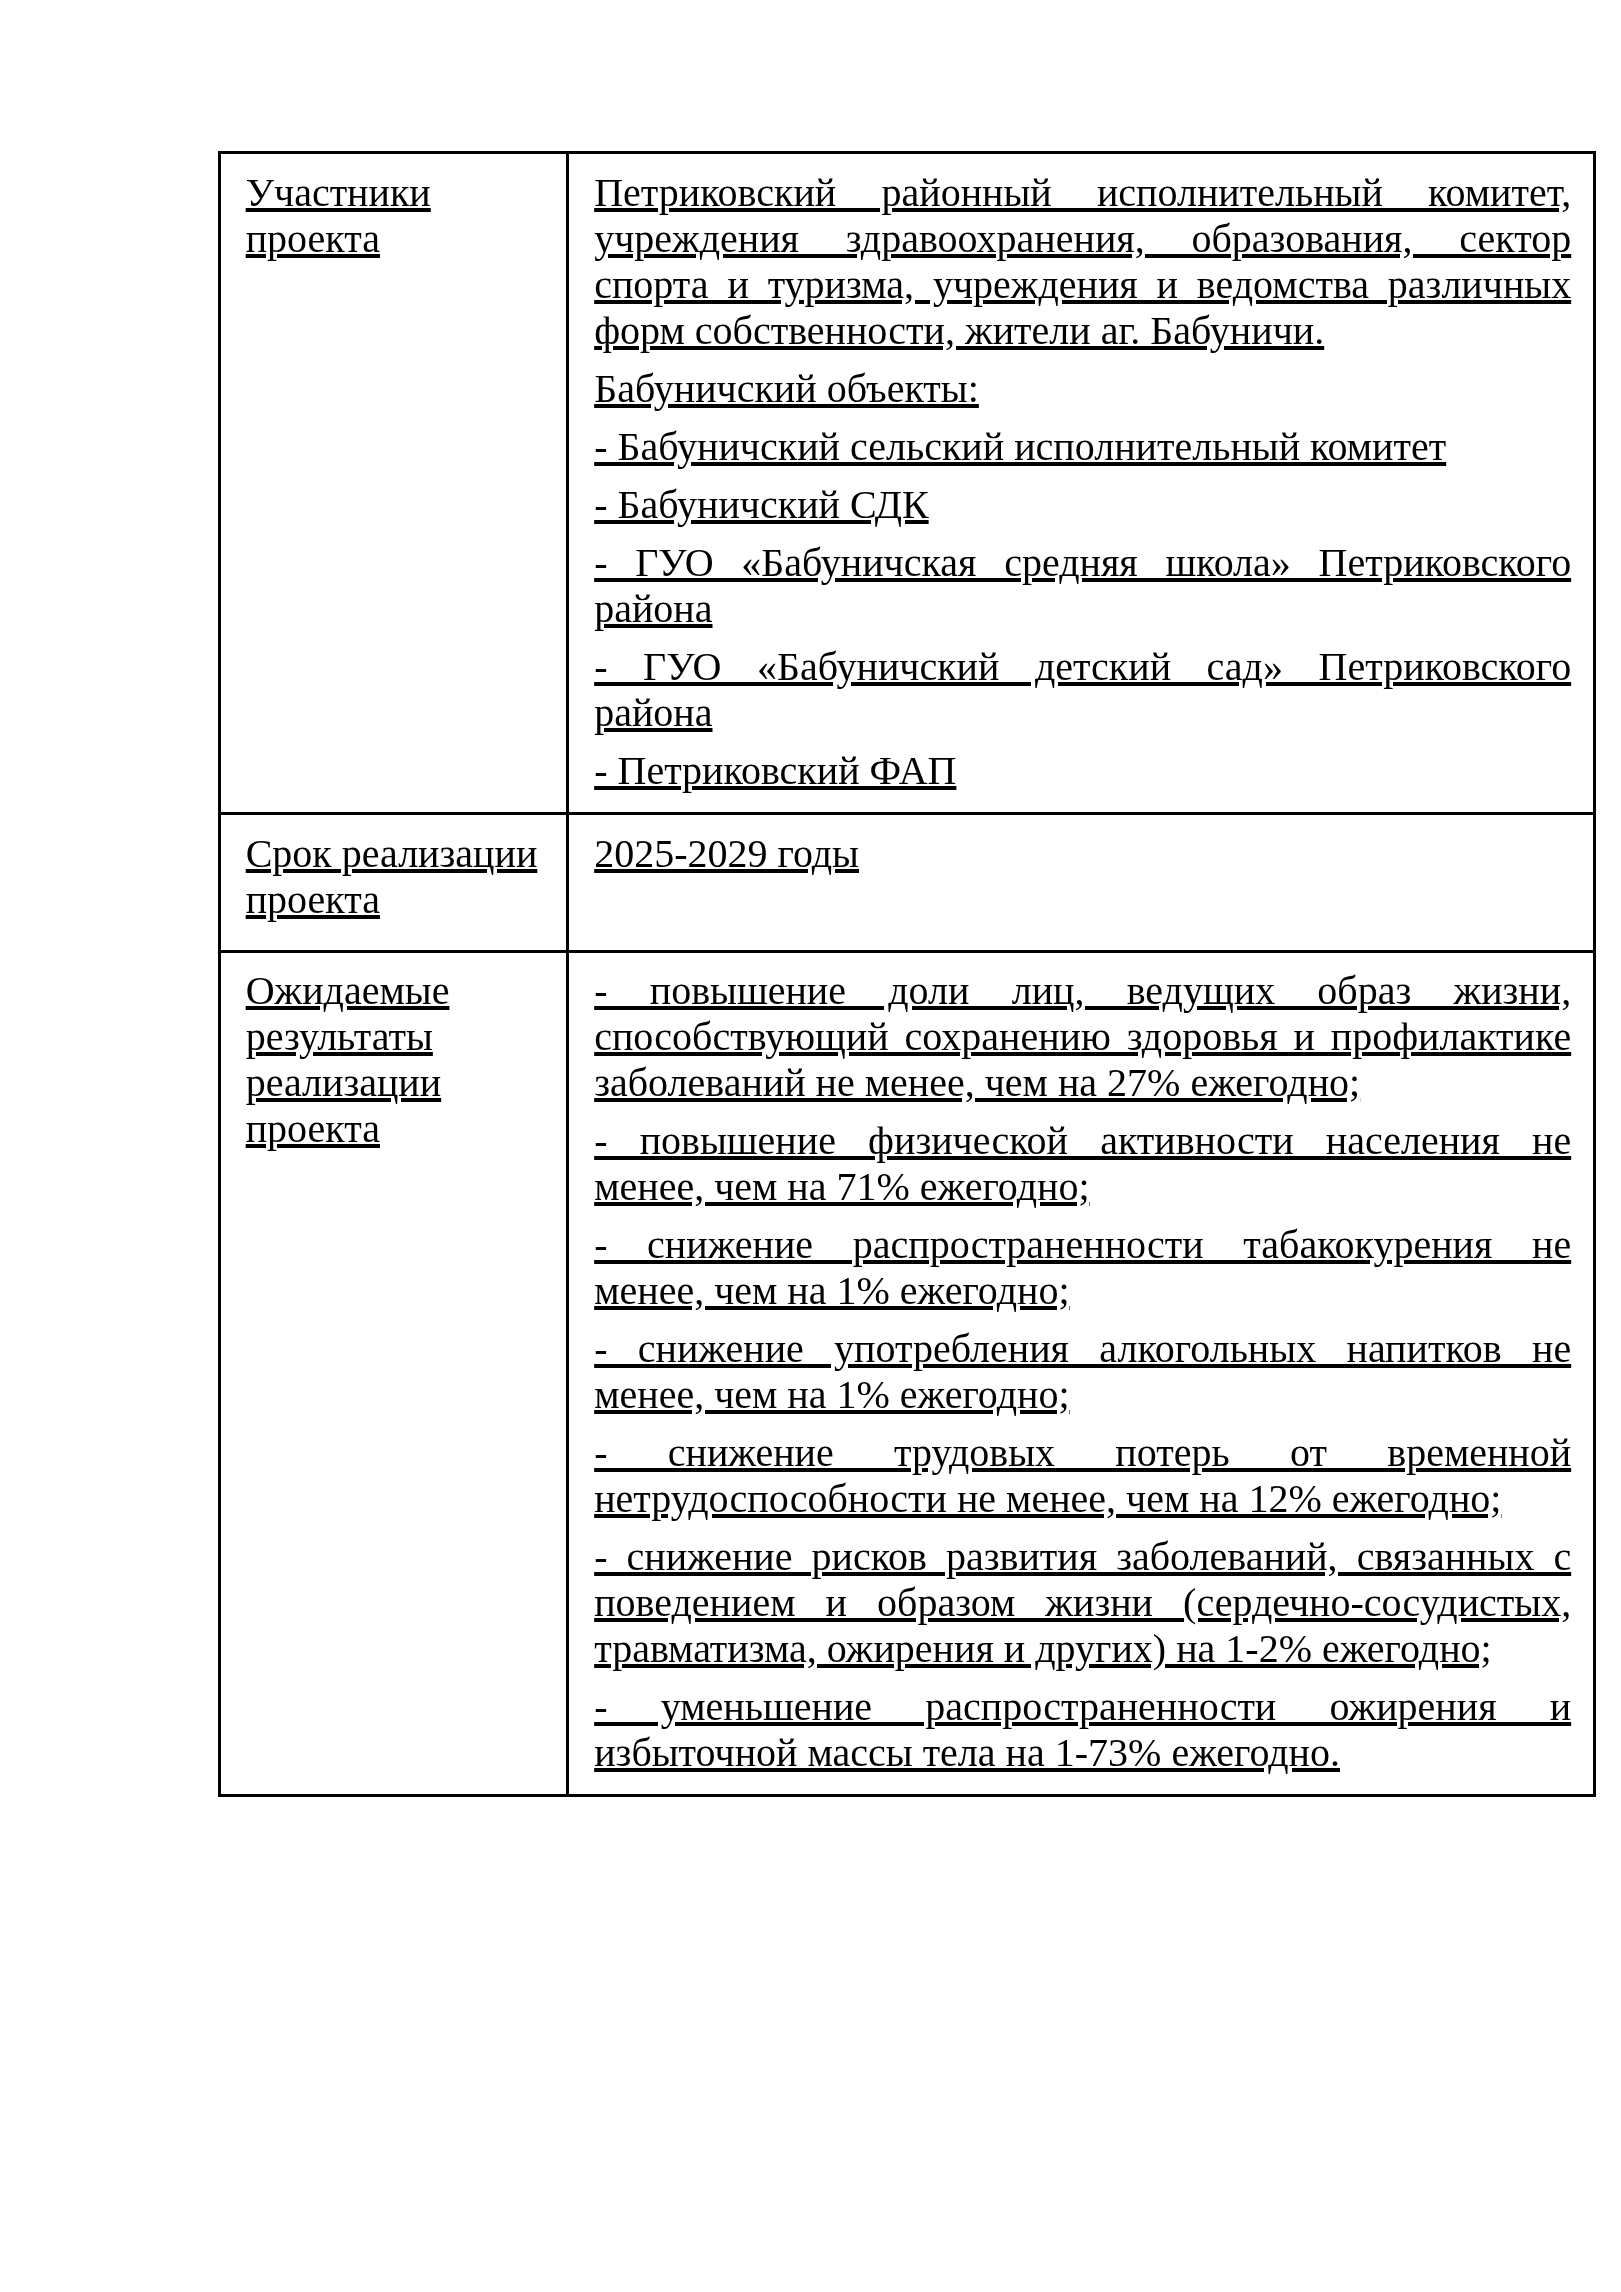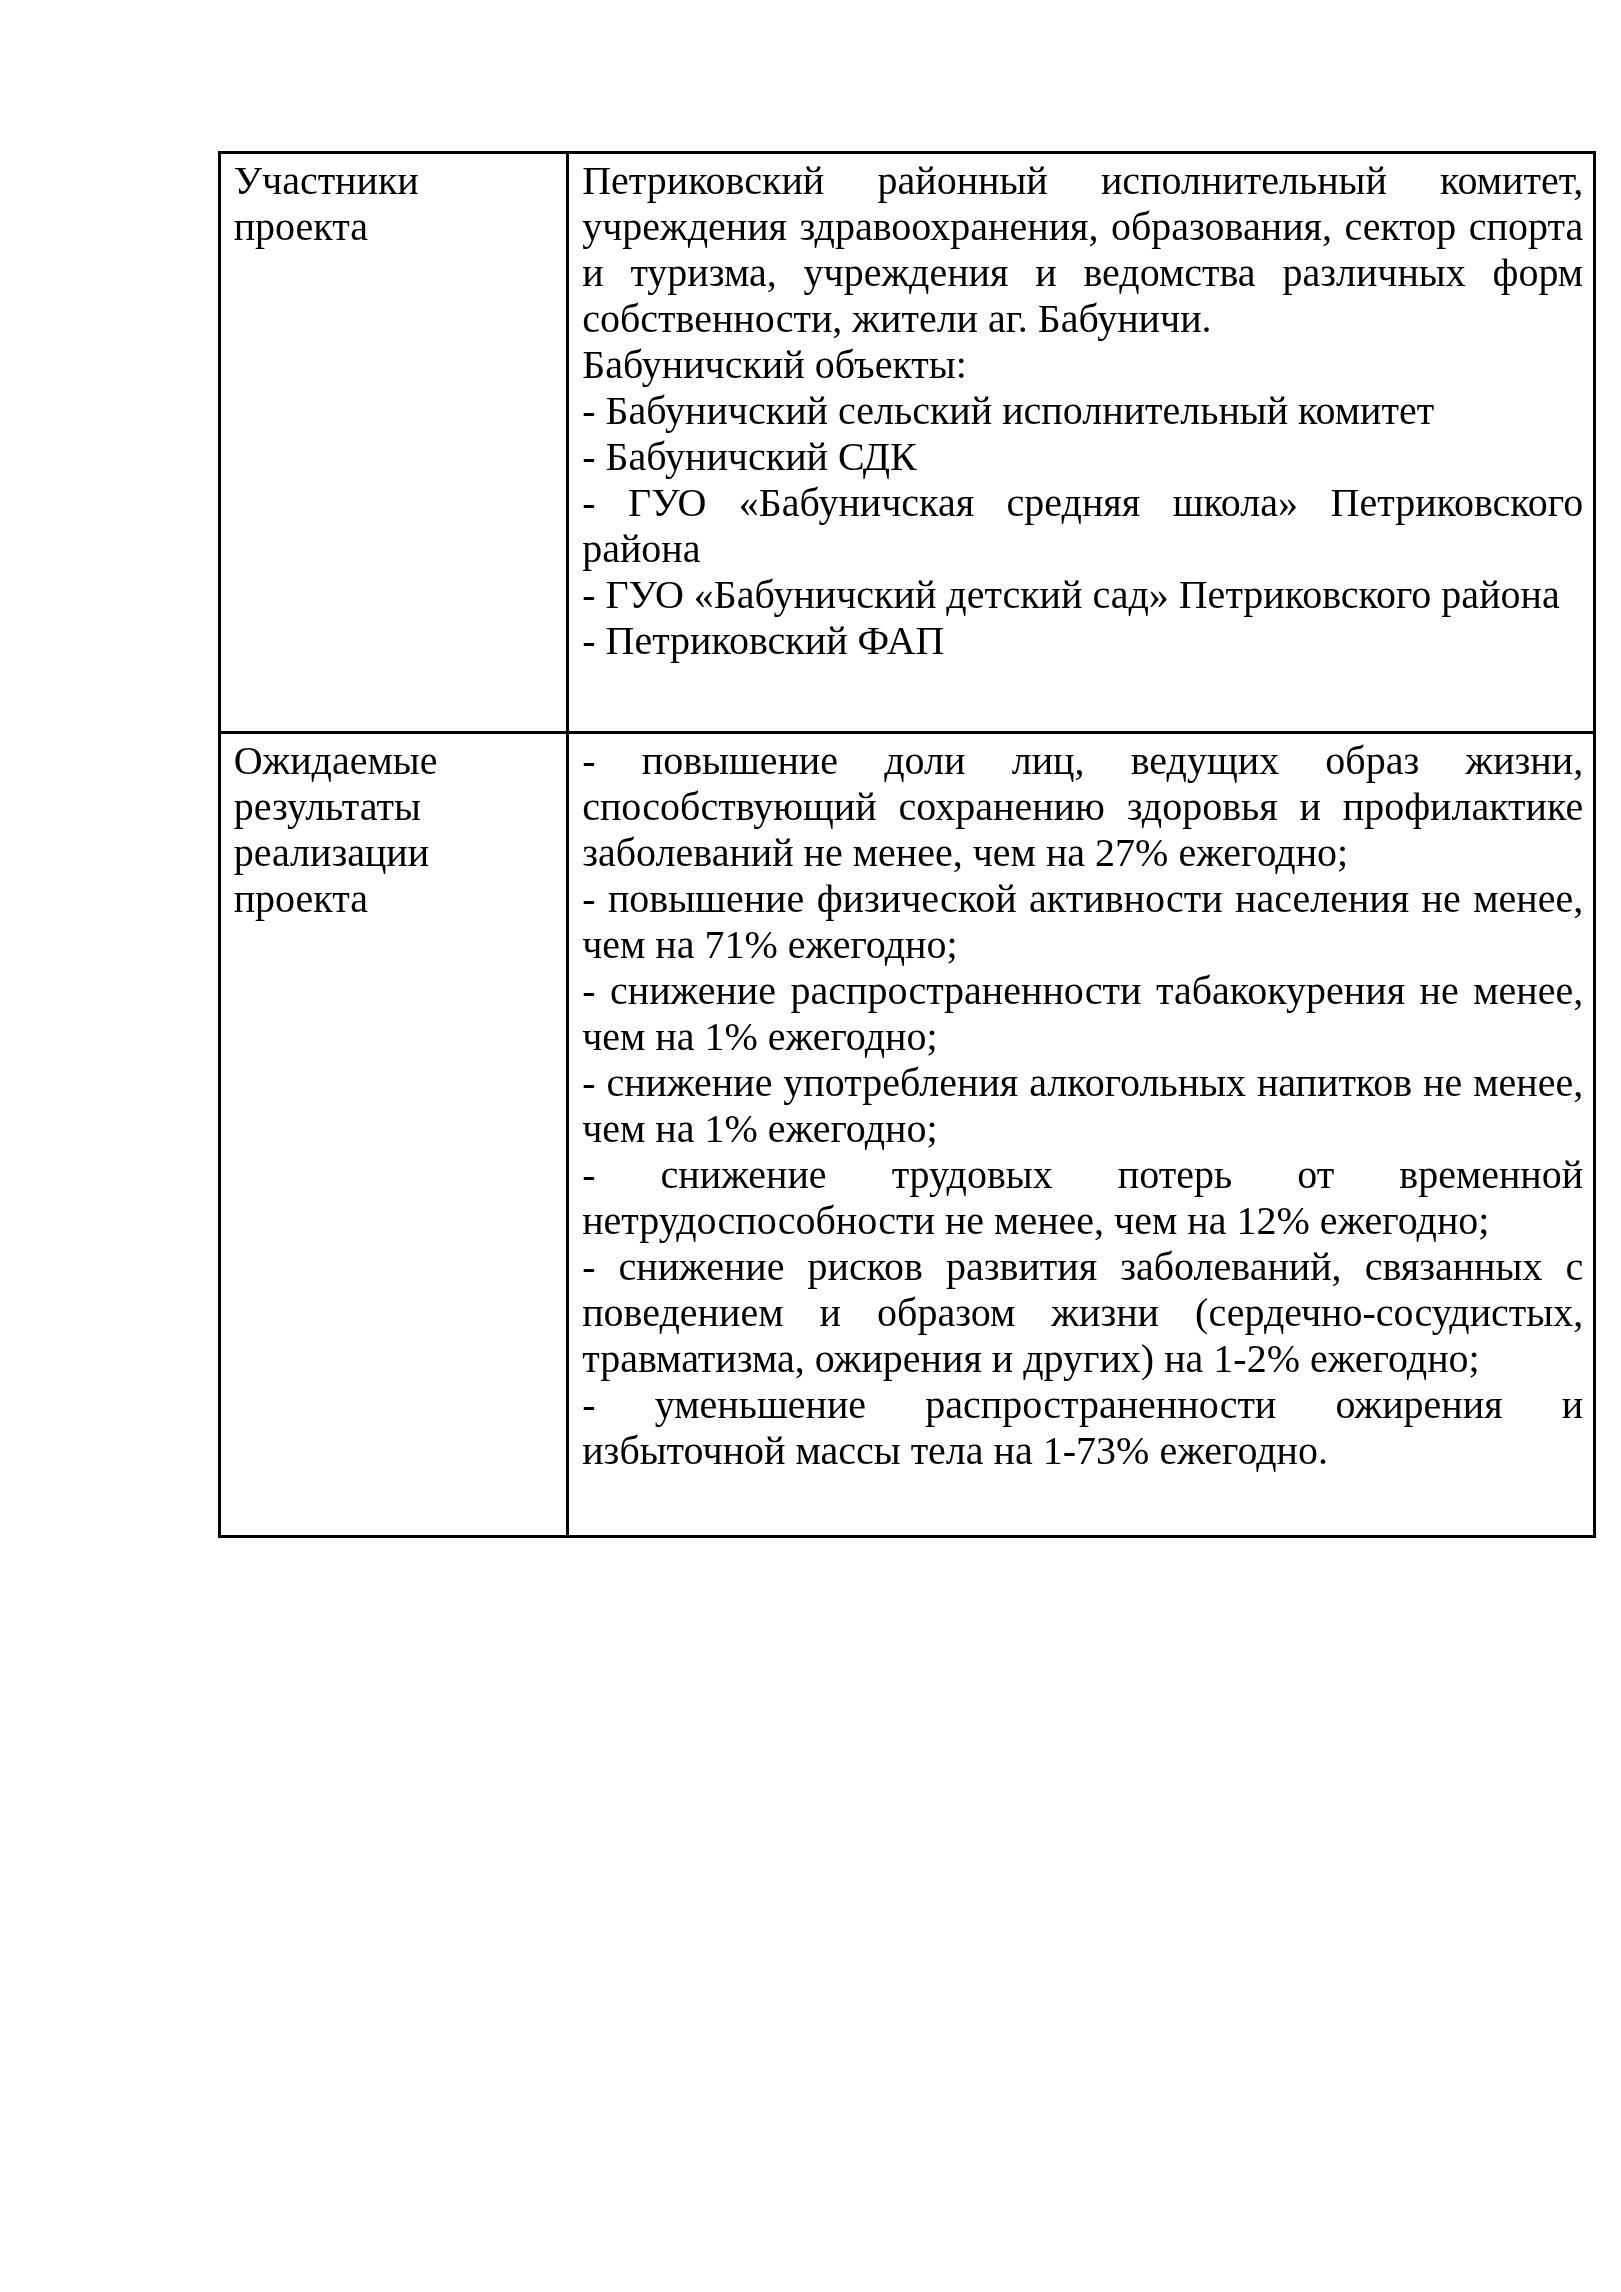--- a/index.html
+++ b/index.html
@@ -34,22 +34,23 @@
   }
   td.label-cell {
     width: 323px;
     text-align: left;
   }
   td.content-cell {
     width: 1001px;
     text-align: justify;
   }
   td p {
-    margin: 0;
+    margin: 12px;
     padding: 0;
+    text-decoration: underline;
   }
   tr.row-participants td { height: 567px; }
   tr.row-term td         { height: 125px; }
   tr.row-results td      { height: 791px; }
 </style>
 </head>
 <body>
 
 <div class="page">
   <table class="doc-table">
@@ -61,20 +62,28 @@
         <td class="content-cell">
           <p>Петриковский районный исполнительный комитет, учреждения здравоохранения, образования, сектор спорта и туризма, учреждения и ведомства различных форм собственности, жители аг. Бабуничи.</p>
           <p>Бабуничский объекты:</p>
           <p>- Бабуничский сельский исполнительный комитет</p>
           <p>- Бабуничский СДК</p>
           <p>- ГУО «Бабуничская средняя школа» Петриковского района</p>
           <p>- ГУО «Бабуничский детский сад» Петриковского района</p>
           <p>- Петриковский ФАП</p>
         </td>
       </tr>
+      <tr class="row-term">
+        <td class="label-cell">
+          <p>Срок реализации проекта</p>
+        </td>
+        <td class="content-cell">
+          <p>2025-2029 годы</p>
+        </td>
+      </tr>
       <tr class="row-results">
         <td class="label-cell">
           <p>Ожидаемые результаты реализации проекта</p>
         </td>
         <td class="content-cell">
           <p>- повышение доли лиц, ведущих образ жизни, способствующий сохранению здоровья и профилактике заболеваний не менее, чем на 27% ежегодно;</p>
           <p>- повышение физической активности населения не менее, чем на 71% ежегодно;</p>
           <p>- снижение распространенности табакокурения не менее, чем на 1% ежегодно;</p>
           <p>- снижение употребления алкогольных напитков не менее, чем на 1% ежегодно;</p>
           <p>- снижение трудовых потерь от временной нетрудоспособности не менее, чем на 12% ежегодно;</p>

